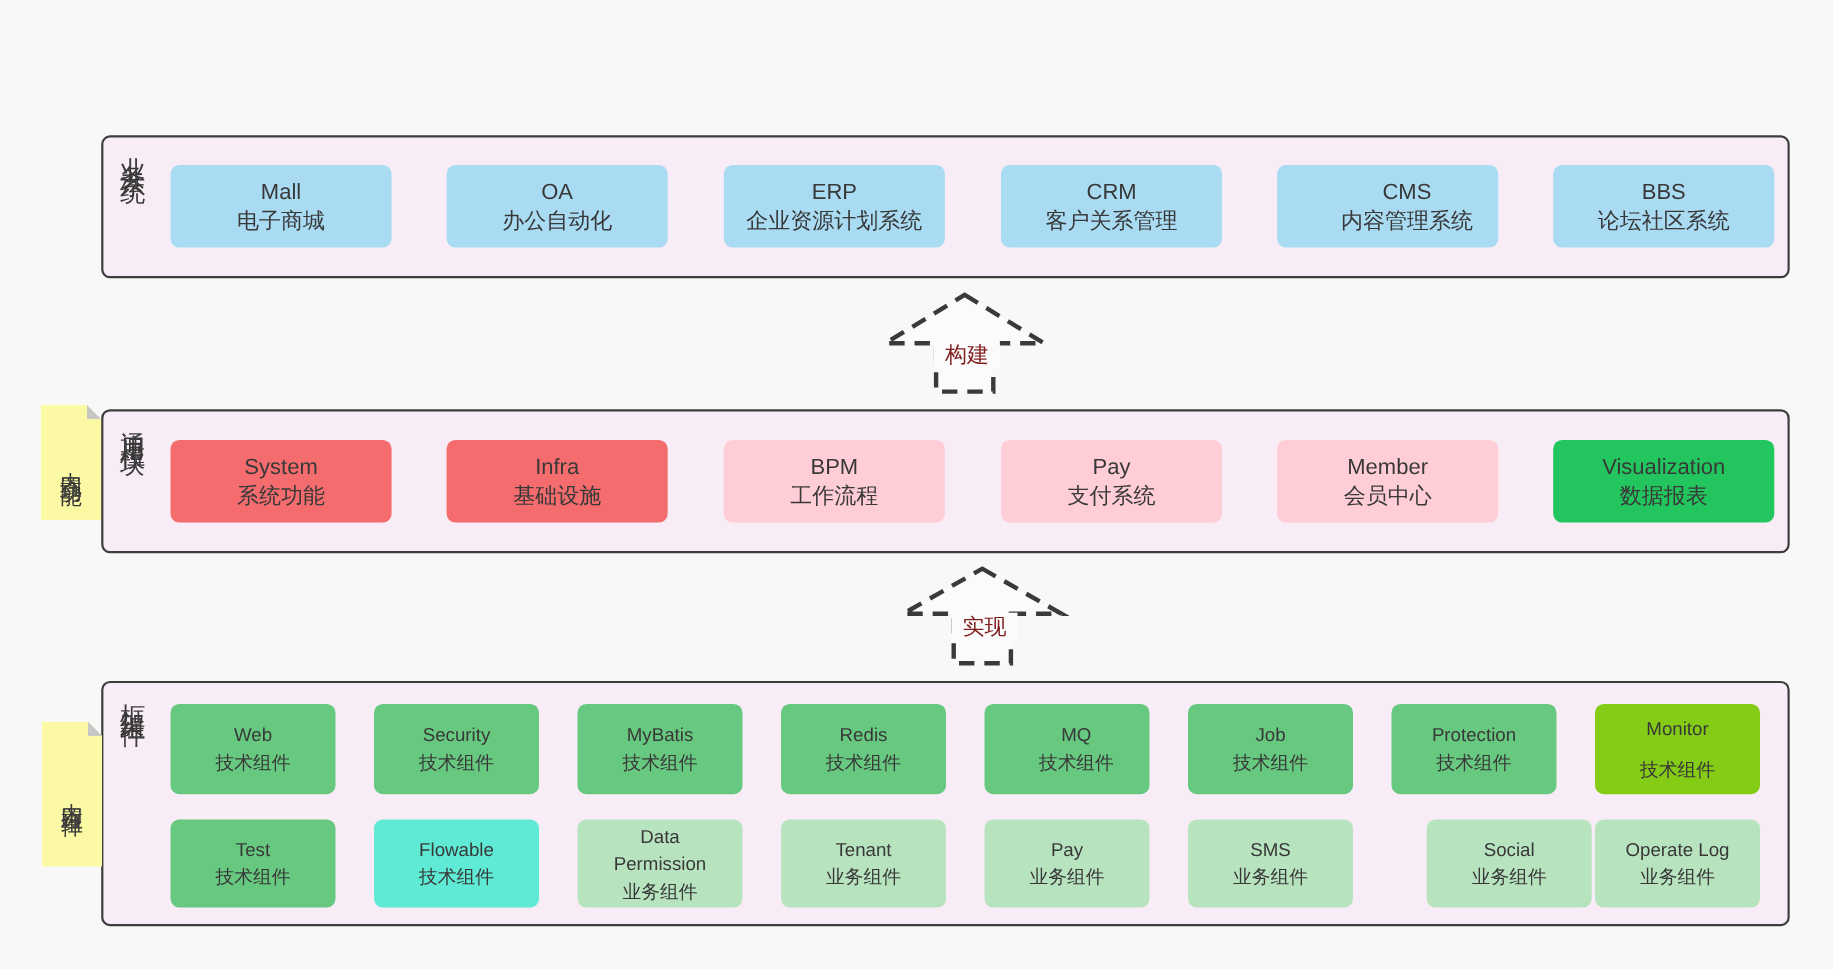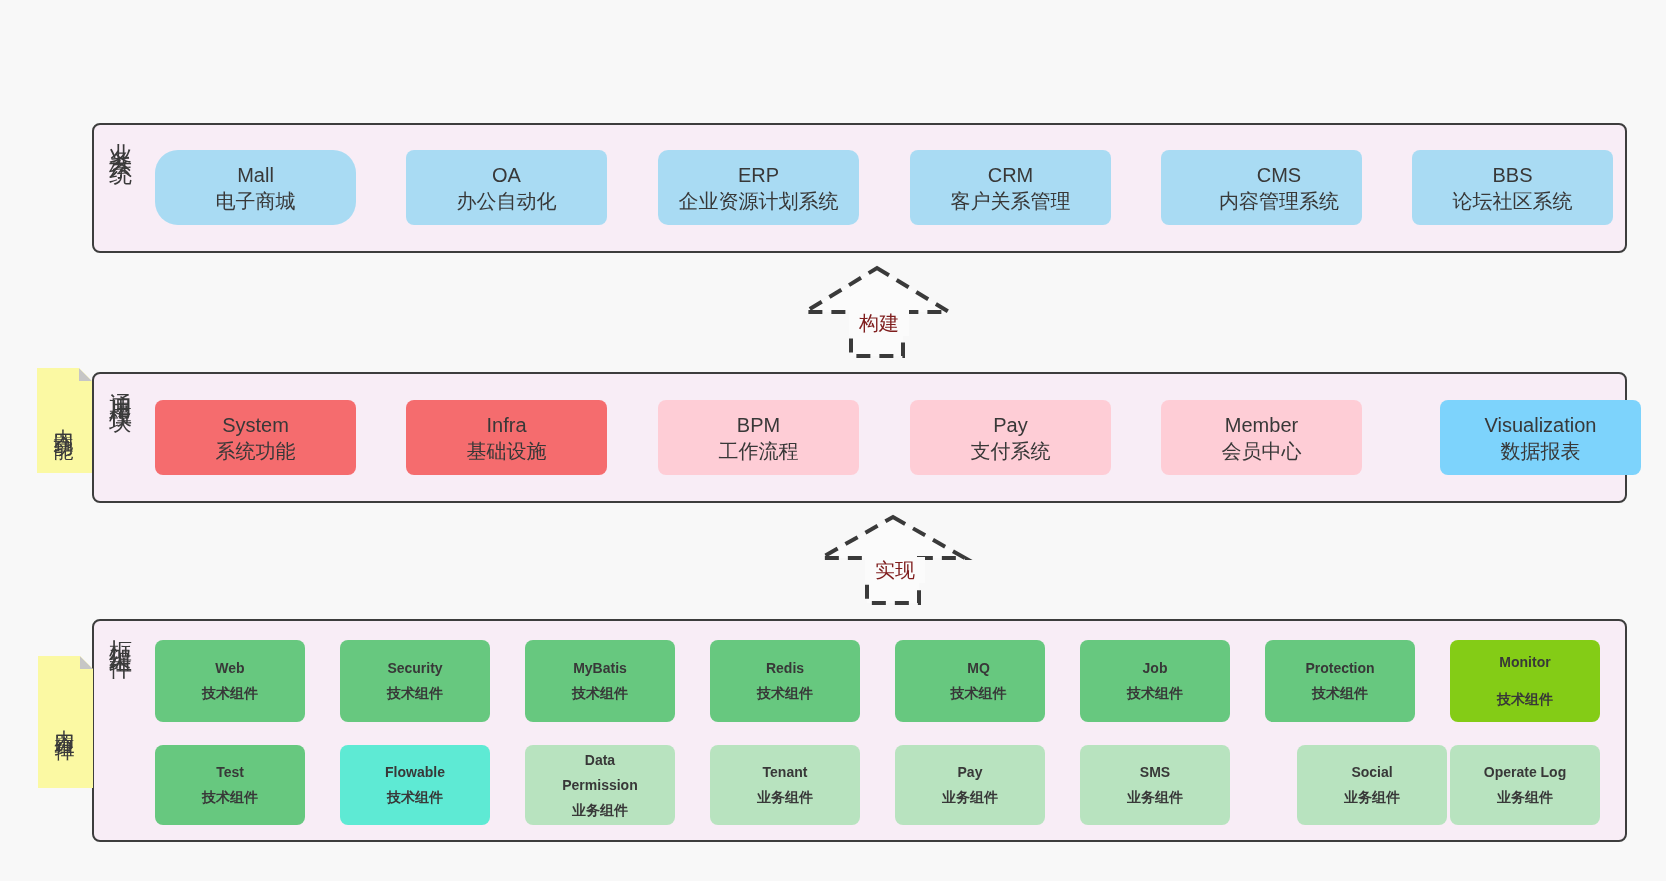--- a/index.html
+++ b/index.html
@@ -3,47 +3,47 @@
 <meta charset="utf-8">
 <style>
   html,body{margin:0;padding:0;background:var(--page_bg,#f8f8f8);font-family:"Liberation Sans","DejaVu Sans",sans-serif;}
   .stage{position:relative;width:1666px;height:881px;overflow:hidden;background:var(--page_bg,#f8f8f8);color:var(--text,#3a3a3a);}
   .band{position:absolute;background:var(--band_bg,#f8edf6);border:2px solid var(--band_border,#3d3d3d);border-radius:8px;box-sizing:border-box;}
   .band-label{position:absolute;left:12px;top:0;bottom:0;display:flex;align-items:center;
     writing-mode:vertical-rl;text-orientation:upright;letter-spacing:6px;font-size:23px;color:var(--text,#3a3a3a);}
   .box{position:absolute;border-radius:8px;display:flex;flex-direction:column;justify-content:center;align-items:center;
     text-align:center;font-size:20px;line-height:26px;color:#383838;box-sizing:border-box;padding:2px 4px;}
   .box .title{white-space:pre-line;}
-  .band-3 .box{font-size:14px;line-height:25px;font-weight:bold;}
+  .band-3 .box{font-size:17px;line-height:25px;}
   .sticky{position:absolute;background:var(--sticky_yellow,#fbf9a3);display:flex;align-items:center;justify-content:center;
     writing-mode:vertical-rl;text-orientation:upright;font-size:20px;letter-spacing:4px;color:#3a3a3a;
     clip-path:polygon(0 0, calc(100% - 13px) 0, 100% 13px, 100% 100%, 0 100%);z-index:3;}
   .sticky .fold{position:absolute;top:0;right:0;width:13px;height:13px;background:var(--sticky_fold,#c6c6c6);
     clip-path:polygon(0 0, 100% 100%, 0 100%);}
   .arrow-svg{position:absolute;overflow:visible;}
   .arrow-label{position:absolute;z-index:2;font-size:20px;color:#7f1d1d;background:var(--arrow_fill,#fbfbfb);
     text-align:center;line-height:26px;padding:0 2px;}
 </style>
 </head>
 <body>
 
 <div class="stage">
 
   <section class="band band-1" style="left:92px;top:123px;width:1535px;height:130px;">
     <span class="band-label">业务系统</span>
     <div class="boxes">
-        <div class="box" style="left: 61px; top: 25px; width: 201px; height: 75px; background: rgb(169, 219, 243); border-radius: 23px;">
+        <div class="box" style="left: 61px; top: 25px; width: 201px; height: 75px; background: rgb(169, 219, 243);">
           <span class="title">Mall</span>
           <span class="subtitle">电子商城</span>
         </div>
         <div class="box" style="left: 312px; top: 25px; width: 201px; height: 75px; background: rgb(169, 219, 243);">
           <span class="title">OA</span>
           <span class="subtitle">办公自动化</span>
         </div>
-        <div class="box" style="left: 564px; top: 25px; width: 201px; height: 75px; background: rgb(169, 219, 243); border-radius: 10px;">
+        <div class="box" style="left: 564px; top: 25px; width: 201px; height: 75px; background: rgb(169, 219, 243);">
           <span class="title">ERP</span>
           <span class="subtitle">企业资源计划系统</span>
         </div>
         <div class="box" style="left: 816px; top: 25px; width: 201px; height: 75px; background: rgb(169, 219, 243);">
           <span class="title">CRM</span>
           <span class="subtitle">客户关系管理</span>
         </div>
         <div class="box" style="left: 1067px; top: 25px; width: 201px; height: 75px; background: rgb(169, 219, 243); padding-left: 39px;">
           <span class="title">CMS</span>
           <span class="subtitle">内容管理系统</span>
@@ -76,21 +76,21 @@
           <span class="subtitle">工作流程</span>
         </div>
         <div class="box" style="left: 816px; top: 26px; width: 201px; height: 75px; background: rgb(254, 205, 214);">
           <span class="title">Pay</span>
           <span class="subtitle">支付系统</span>
         </div>
         <div class="box" style="left: 1067px; top: 26px; width: 201px; height: 75px; background: rgb(254, 205, 214);">
           <span class="title">Member</span>
           <span class="subtitle">会员中心</span>
         </div>
-        <div class="box" style="left: 1318px; top: 26px; width: 201px; height: 75px; background: #7dd3fc; margin-left: 28px;">
+        <div class="box" style="left: 1318px; top: 26px; width: 201px; height: 75px; background: #22c55e;">
           <span class="title">Visualization</span>
           <span class="subtitle">数据报表</span>
         </div>
       </div>
   </section>
   <div class="sticky" style="left:37px;top:368px;width:55px;height:105px;">
     <span class="fold"></span>
     <span>内置功能</span>
   </div>
 

